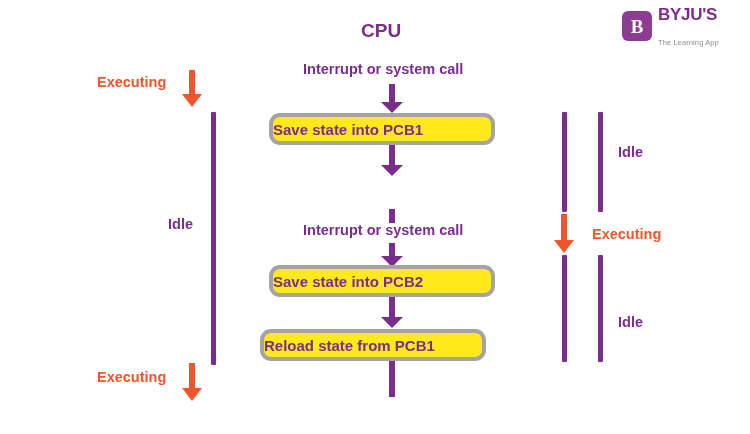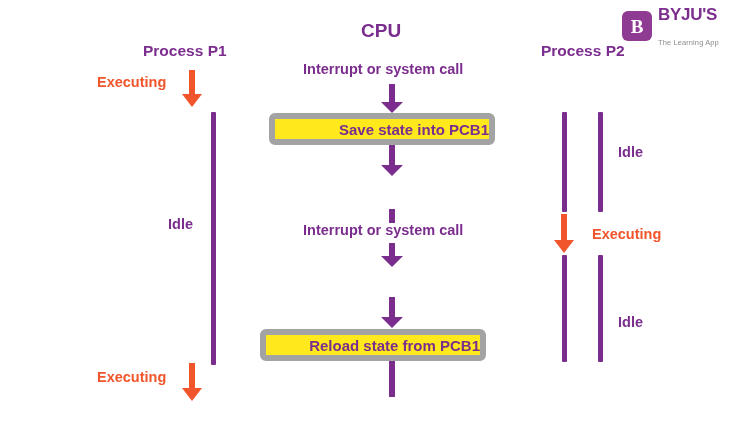--- a/index.html
+++ b/index.html
@@ -55,23 +55,23 @@
   .oarrow .head{
     position:absolute;left:0;width:0;height:0;
     border-left:10px solid transparent;border-right:10px solid transparent;
     border-top:13px solid #F0552B;
   }
 
   
   .ybox{
     width:226px;height:32px;
     background:#FFE81C;
-    border:6px solid #a3a3a3;
-    border-radius:6px;
-    display:flex;align-items:center;justify-content:flex-end;
+    border:4px solid #a3a3a3;
+    border-radius:11px;
+    display:flex;align-items:center;justify-content:flex-start;
     box-sizing:border-box;
   }
   .ybox span{
     color:#7B2D8E;font-size:15px;font-weight:bold;white-space:nowrap;
   }
 </style>
 </head>
 <body>
 
 <div class="stage">
@@ -79,21 +79,20 @@
   <div class="abs logo">
     <div class="logo-mark">
       <span>B</span>
     </div>
     <div class="logo-text">
       <div class="logo-title">BYJU'S</div>
       <div class="logo-sub">The Learning App</div>
     </div>
   </div>
 
-  <div class="abs t purple head-md" style="left:143px;top:42px;">Process P1</div>
 
   <div class="abs t orange lbl" style="left:97px;top:74px;">Executing</div>
 
   <div class="abs oarrow" style="left:182px;top:70px;height:38px;">
     <div class="shaft" style="height:26px;"></div>
     <div class="head" style="top:24px;"></div>
   </div>
 
   <div class="abs vline" style="left:211px;top:112px;height:253px;"></div>
 
@@ -127,33 +126,35 @@
 
   <div class="abs pline" style="left:389px;top:209px;height:14px;"></div>
 
   <div class="abs t purple lbl" style="left:303px;top:222px;">Interrupt or system call</div>
 
   <div class="abs parrow" style="left:381px;top:243px;height:24px;">
     <div class="shaft" style="height:15px;"></div>
     <div class="head" style="top:13px;"></div>
   </div>
 
+  <div class="abs ybox" style="left:269px;top:265px;">
+    <span>Save state into PCB2</span>
+  </div>
 
   <div class="abs parrow" style="left:381px;top:297px;height:32px;">
     <div class="shaft" style="height:22px;"></div>
     <div class="head" style="top:20px;"></div>
   </div>
 
   <div class="abs ybox" style="left:260px;top:329px;">
     <span>Reload state from PCB1</span>
   </div>
 
   <div class="abs pline" style="left:389px;top:361px;height:36px;"></div>
 
-  <div class="abs t purple head-md" style="left:541px;top:42px;">Process P2</div>
 
   <div class="abs vline" style="left:562px;top:112px;height:100px;"></div>
   <div class="abs vline" style="left:562px;top:255px;height:107px;"></div>
 
   <div class="abs vline" style="left:598px;top:112px;height:100px;"></div>
   <div class="abs vline" style="left:598px;top:255px;height:107px;"></div>
 
   <div class="abs t purple lbl" style="left:618px;top:144px;">Idle</div>
 
   <div class="abs oarrow" style="left:554px;top:214px;height:42px;">

